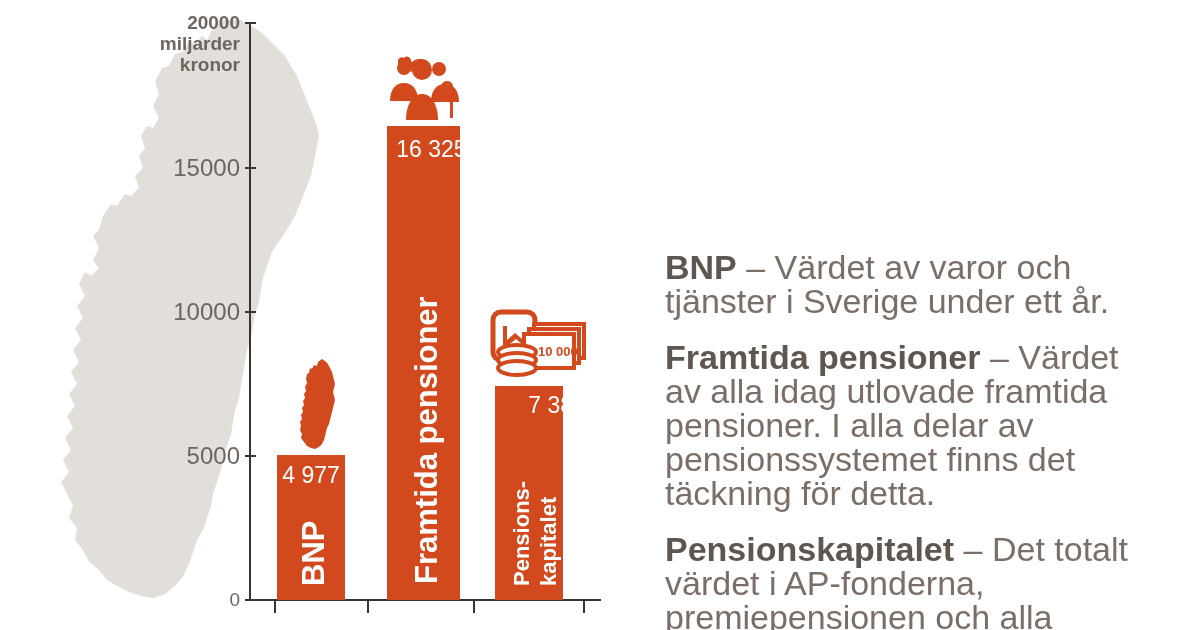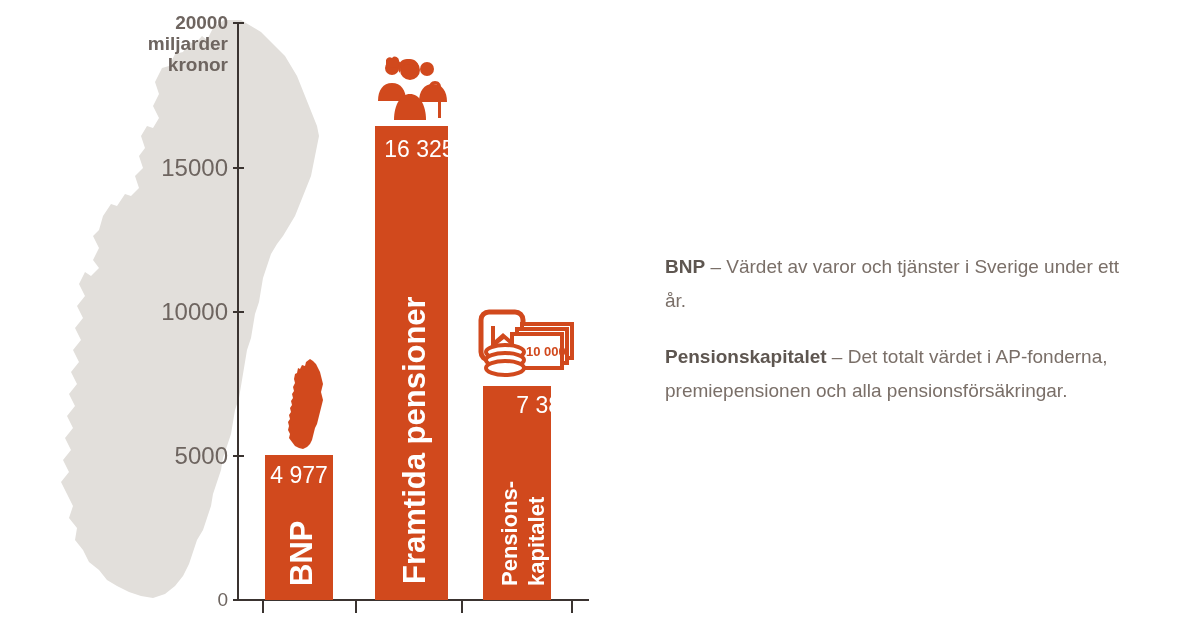--- a/index.html
+++ b/index.html
@@ -11,21 +11,21 @@
     position:relative;
   }
   #root{position:absolute;left:0;top:0;width:1200px;height:630px;}
 
   
   .chart-panel{position:absolute;left:0;top:0;width:640px;height:630px;}
 
   .bg-map{position:absolute;left:55px;top:10px;width:300px;height:600px;}
   .bg-map svg{display:block;width:100%;height:100%;}
 
-  .plot{position:absolute;left:0;top:0;width:640px;height:630px;}
+  .plot{position:absolute;left:12px;top:0;width:640px;height:630px;}
 
   .axis-line{position:absolute;background:#3a3330;}
   .y-axis{left:237px;top:22px;width:2px;height:578px;}
   .x-axis{left:237px;top:599px;width:352px;height:2px;}
 
   .tick{position:absolute;background:#3a3330;height:2px;width:11px;}
   .xtick{position:absolute;background:#3a3330;width:2px;height:12px;top:601px;}
 
   .ytick-label{
     position:absolute;
@@ -80,21 +80,21 @@
   .icon-money{position:absolute;}
 
   
   .text-panel{
     position:absolute;
     left:665px;top:250px;
     width:470px;
   }
   .para{
     color:#7a6f68;
-    font-size:19px;
+    font-size:34px;
     line-height:34px;
     margin:0 0 22px 0;
   }
   .para:last-child{margin-bottom:16px;}
   .para b{color:#5e5650;font-weight:700;}
   .dash{color:#7a6f68;}
 </style>
 </head>
 <body>
 
@@ -216,20 +216,23 @@
 
     </div>
   </div>
 
   <div class="text-panel">
 
     <p class="para">
       <b>BNP</b><span class="dash"> – </span><span>Värdet av varor och tjänster i Sverige under ett år.</span>
     </p>
 
+    <p class="para">
+      <b>Framtida pensioner</b><span class="dash"> – </span><span>Värdet av alla idag utlovade framtida pensioner. I alla delar av pensionssystemet finns det täckning för detta.</span>
+    </p>
 
     <p class="para">
       <b>Pensionskapitalet</b><span class="dash"> – </span><span>Det totalt värdet i AP-fonderna, premiepensionen och alla pensionsförsäkringar.</span>
     </p>
 
   </div>
 
 </div>
 
 </body></html>

